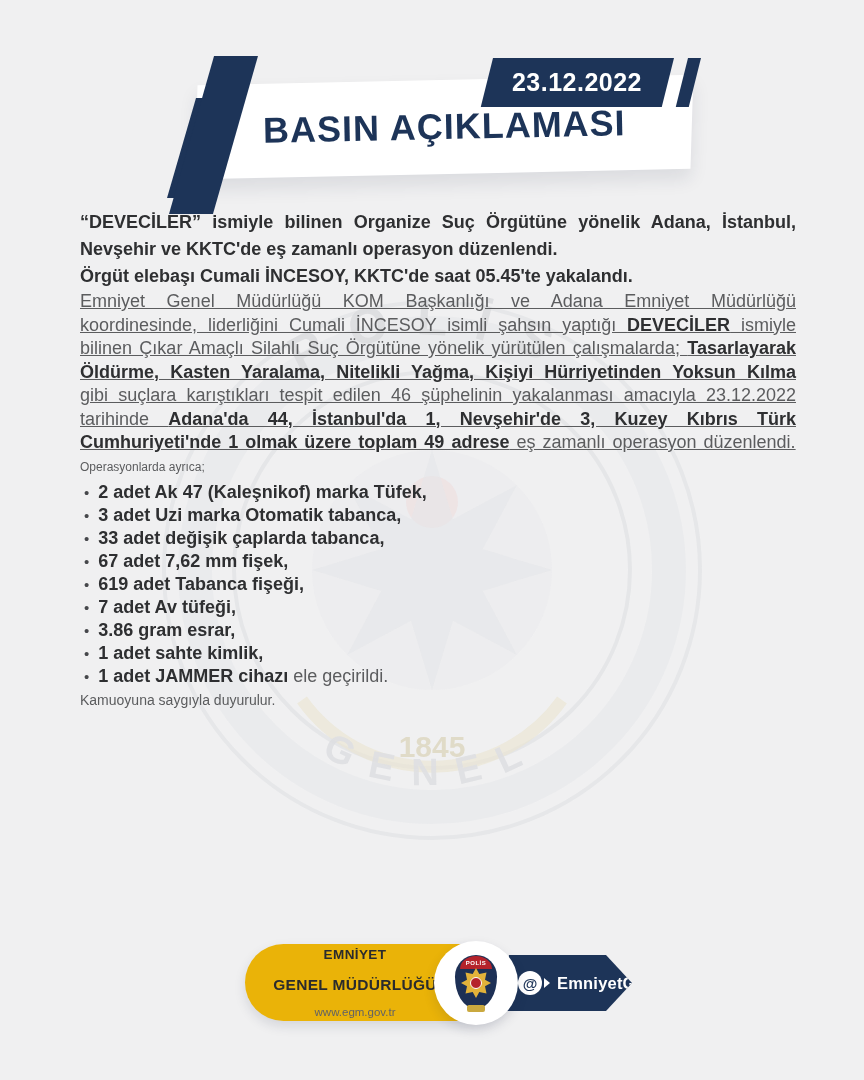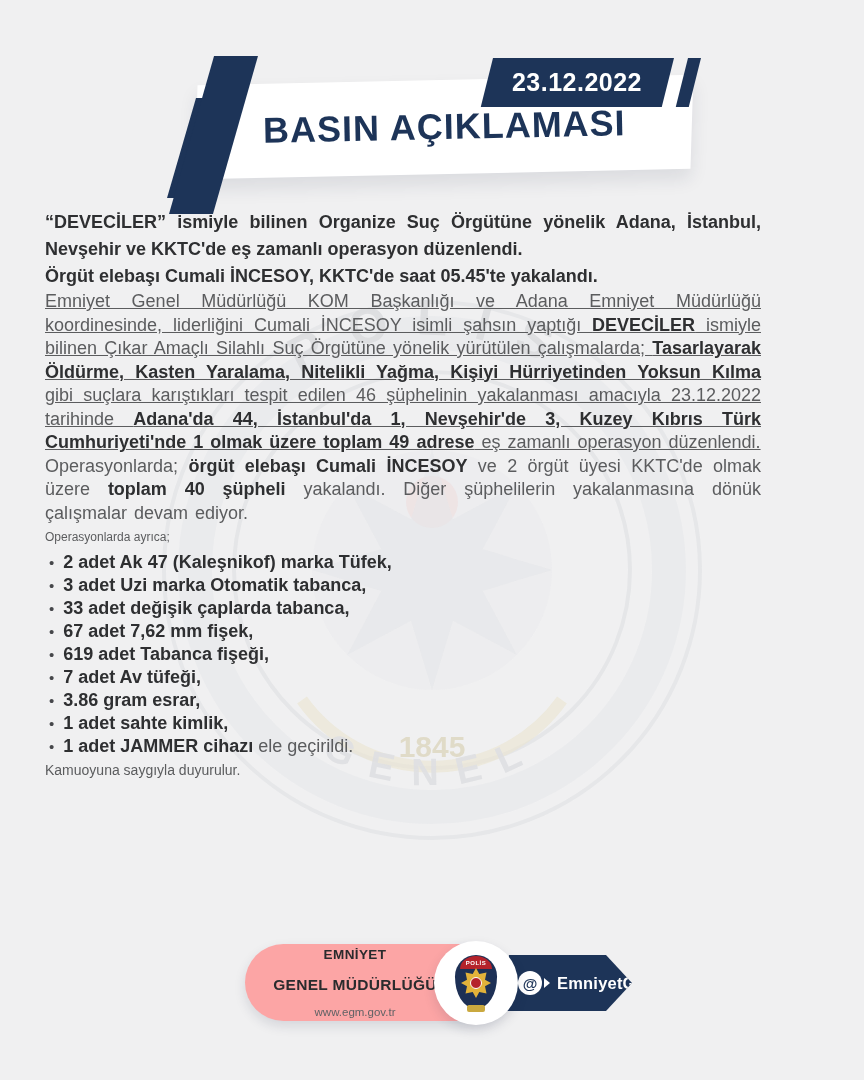--- a/index.html
+++ b/index.html
@@ -40,38 +40,38 @@
     transform:skewX(-14deg);transform-origin:top left;z-index:3;
     display:flex;align-items:center;justify-content:center;
   }
   .date-badge span{transform:skewX(14deg);color:#fff;font-weight:bold;font-size:25px;letter-spacing:.5px;}
   .date-slash{
     position:absolute;left:688px;top:58px;width:13px;height:49px;background:var(--navy);
     transform:skewX(-14deg);transform-origin:top left;z-index:3;
   }
 
   
-  .content{position:absolute;left:45px;top:0;width:716px;padding-top:209px;color:var(--reg);z-index:1;}
+  .content{position:absolute;left:80px;top:0;width:716px;padding-top:209px;color:var(--reg);z-index:1;}
   .content p{margin:0;}
   .content .b{font-weight:bold;color:var(--bold);}
   .lead{font-weight:bold;color:var(--bold);font-size:18px;line-height:27px;text-align:justify;}
   .p2{margin-top:12px;}
   .p3{margin-top:14px;}
   .just{font-size:18px;line-height:23.5px;text-align:justify;word-spacing:2px;}
   .p4{margin-top:21px;text-decoration:underline;}
   .p5{margin-top:10px;}
   .p6{margin-top:16px;font-size:12px;line-height:24px;}
   .items{list-style:none;margin:2px 0 0 0;padding:0;font-size:18px;line-height:23px;color:var(--reg);}
   .items .dot{color:#46474b;font-size:15px;margin:0 9px 0 4px;}
   .closing{margin-top:12px;font-size:14px;line-height:24px;}
 
   
   .pill{
     position:absolute;left:245px;top:944px;width:265px;height:77px;border-radius:40px;
-    background:#fca5a5;box-shadow:0 5px 12px rgba(30,40,70,.13);z-index:1;
+    background:#eab308;box-shadow:0 5px 12px rgba(30,40,70,.13);z-index:1;
   }
   .pill-text{
     position:absolute;left:10px;top:0;width:200px;height:100%;
     display:flex;flex-direction:column;align-items:center;justify-content:center;text-align:center;
   }
   .org1{font-size:13.5px;font-weight:bold;color:#2a2b2d;letter-spacing:.4px;}
   .org2{font-size:15.5px;font-weight:bold;color:#2a2b2d;letter-spacing:.3px;margin-top:14px;}
   .url{font-size:11.5px;color:#616265;margin-top:12px;}
   .ribbon{
     position:absolute;left:500px;top:955px;width:132px;height:56px;background:var(--navy);
@@ -135,21 +135,20 @@
   <div class="slash slash-big"></div>
   <div class="date-badge">
     <span>23.12.2022</span>
   </div>
   <div class="date-slash"></div>
 
   <main class="content">
     <p class="lead p1"><span class="b">“DEVECİLER” ismiyle bilinen Organize Suç Örgütüne yönelik Adana, İstanbul, Nevşehir ve KKTC'de eş zamanlı operasyon düzenlendi.</span></p>
     <p class="lead p2"><span class="b">Örgüt elebaşı Cumali İNCESOY, KKTC'de saat 05.45'te yakalandı.</span></p>
     <p class="just p4"><span>Emniyet Genel Müdürlüğü KOM Başkanlığı ve Adana Emniyet Müdürlüğü koordinesinde, liderliğini Cumali İNCESOY isimli şahsın yaptığı </span><span class="b">DEVECİLER</span><span> ismiyle bilinen Çıkar Amaçlı Silahlı Suç Örgütüne yönelik yürütülen çalışmalarda; </span><span class="b">Tasarlayarak Öldürme, Kasten Yaralama, Nitelikli Yağma, Kişiyi Hürriyetinden Yoksun Kılma</span><span> gibi suçlara karıştıkları tespit edilen 46 şüphelinin yakalanması amacıyla 23.12.2022 tarihinde </span><span class="b">Adana'da 44, İstanbul'da 1, Nevşehir'de 3, Kuzey Kıbrıs Türk Cumhuriyeti'nde 1 olmak üzere toplam 49 adrese</span><span> eş zamanlı operasyon düzenlendi.</span></p>
-    <p class="just p5"><span>Operasyonlarda; </span><span class="b">örgüt elebaşı Cumali İNCESOY</span><span> ve 2 örgüt üyesi KKTC'de olmak üzere </span><span class="b">toplam 40 şüpheli</span><span> yakalandı. Diğer şüphelilerin yakalanmasına dönük çalışmalar devam ediyor.</span></p>
     <p class="p6"><span>Operasyonlarda ayrıca;</span></p>
     <ul class="items">
         <li><span class="dot">•</span><span class="b">2 adet Ak 47 (Kaleşnikof) marka Tüfek,</span></li>
         <li><span class="dot">•</span><span class="b">3 adet Uzi marka Otomatik tabanca,</span></li>
         <li><span class="dot">•</span><span class="b">33 adet değişik çaplarda tabanca,</span></li>
         <li><span class="dot">•</span><span class="b">67 adet 7,62 mm fişek,</span></li>
         <li><span class="dot">•</span><span class="b">619 adet Tabanca fişeği,</span></li>
         <li><span class="dot">•</span><span class="b">7 adet Av tüfeği,</span></li>
         <li><span class="dot">•</span><span class="b">3.86 gram esrar,</span></li>
         <li><span class="dot">•</span><span class="b">1 adet sahte kimlik,</span></li>

